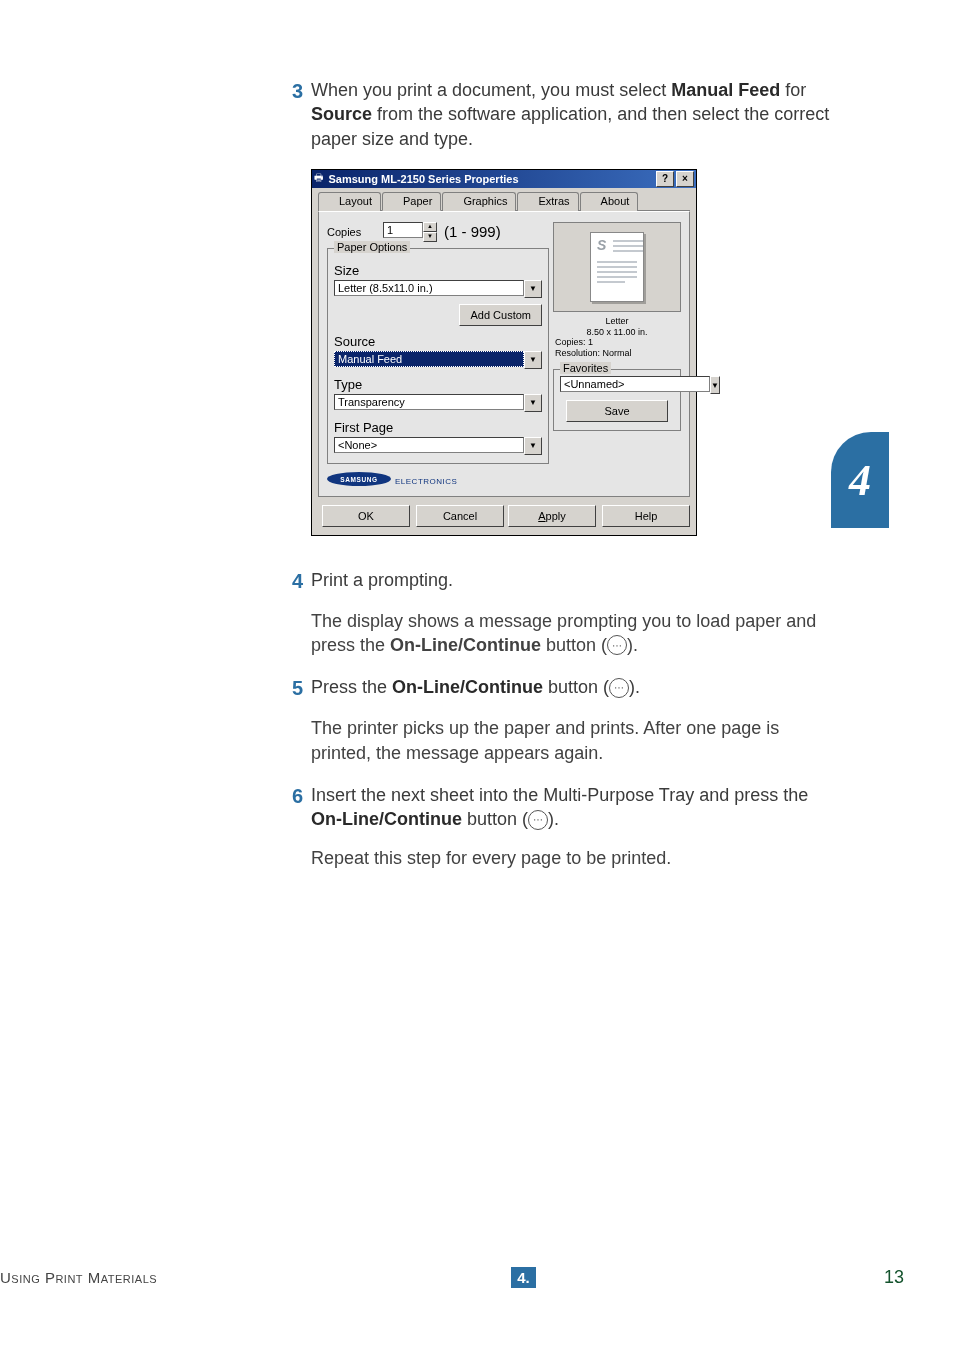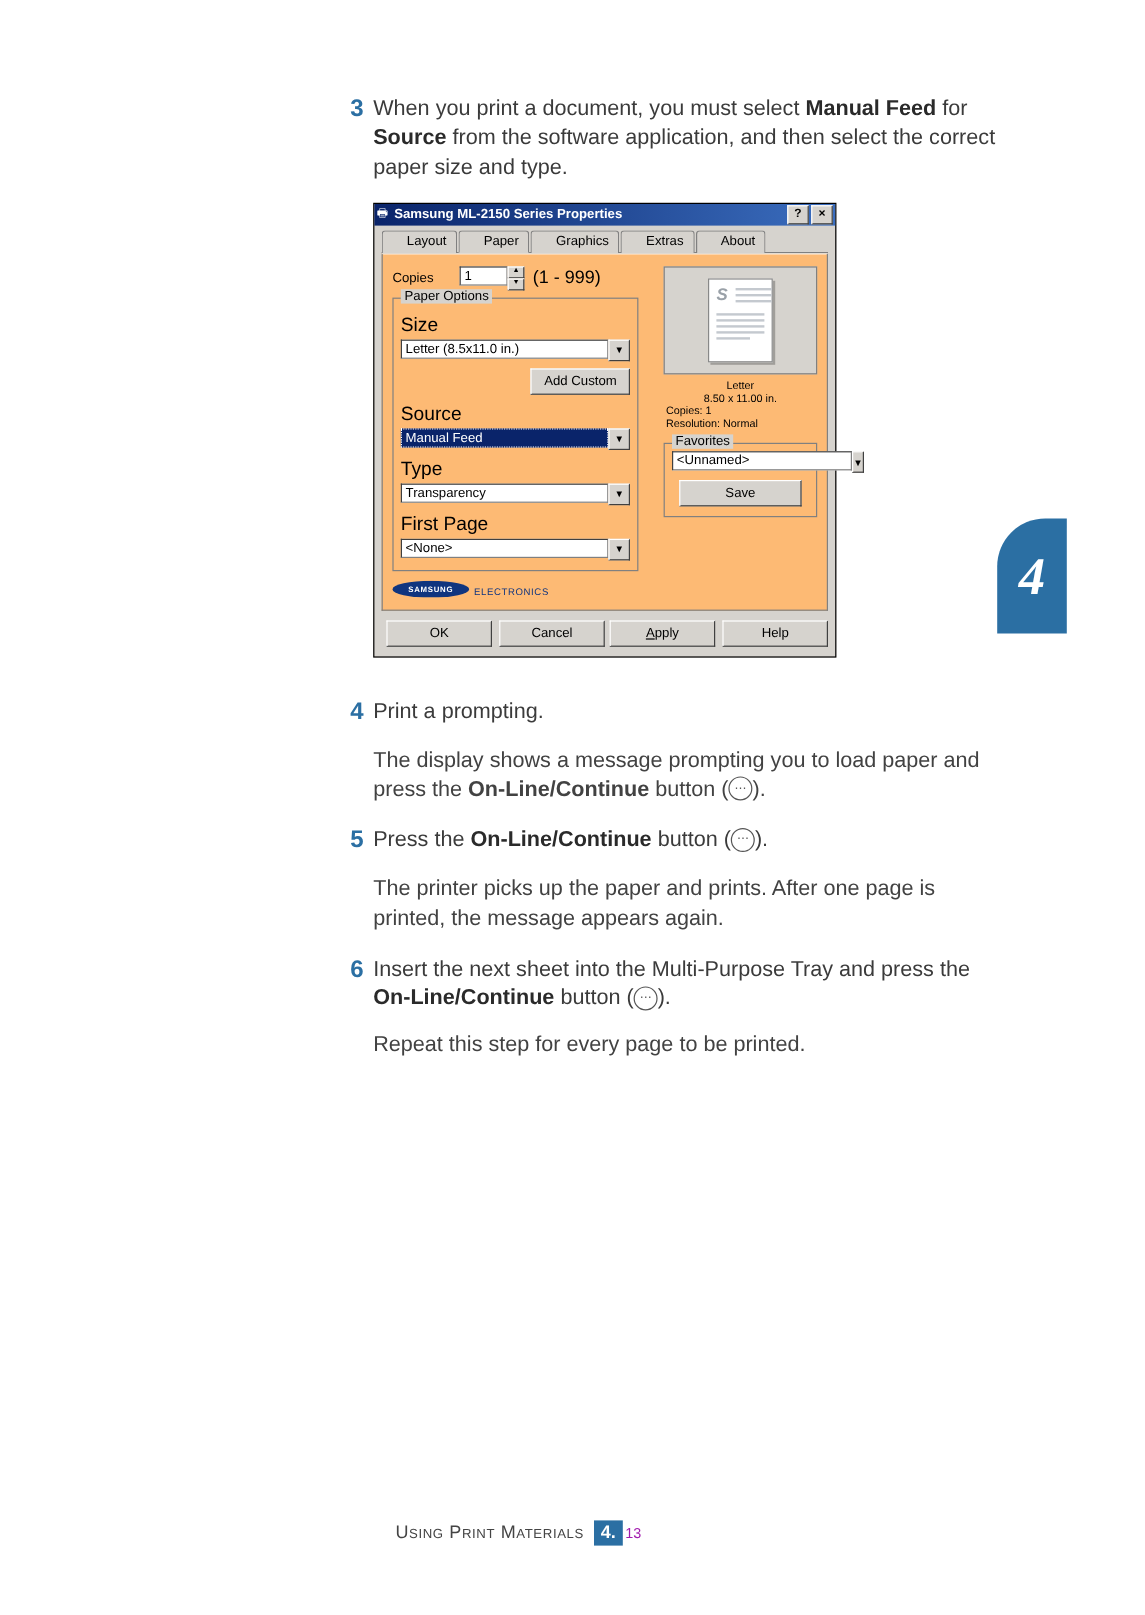--- a/index.html
+++ b/index.html
@@ -13,40 +13,40 @@
   
   .dlg-wrap{margin-left:36px;margin-top:18px;margin-bottom:32px}
   .dlg{width:384px;border:1px solid #000;font-family:Tahoma,Verdana,sans-serif;font-size:11px;background:#d6d3ce;color:#000}
   .dlg-title{height:18px;background:linear-gradient(to right,#0a246a,#3b6ebf);color:#fff;display:flex;align-items:center;padding:0 2px}
   .dlg-title .tx{flex:1;font-weight:bold;font-size:11px;padding-left:2px;white-space:nowrap;overflow:hidden}
   .tb-btn{width:16px;height:14px;background:#d6d3ce;border:1px solid #fff;border-right-color:#404040;border-bottom-color:#404040;margin-left:2px;display:flex;align-items:center;justify-content:center;font-size:10px;font-weight:bold;color:#000}
   .dlg-body{padding:4px 6px 8px 6px}
   .tabs{display:flex;gap:1px;border-bottom:1px solid #808080;position:relative}
   .tab{padding:2px 8px 3px 20px;border:1px solid #808080;border-bottom:none;background:#d6d3ce;border-top-left-radius:3px;border-top-right-radius:3px;margin-bottom:-1px;font-size:11px}
   .tab.active{background:#d6d3ce;border-bottom:1px solid #d6d3ce;position:relative;z-index:2}
-  .tab-pane{border:1px solid #808080;border-top:1px solid #fff;padding:10px 8px;display:flex;gap:21px;background:#fdba74}
+  .tab-pane{border:1px solid #808080;border-top:1px solid #fff;padding:10px 8px;display:flex;gap:4px;background:#e5e5e5}
   .col-left{flex:1}
   .col-right{width:128px}
   .row{display:flex;align-items:center;margin-bottom:6px}
   .lbl{font-size:11px;margin-right:8px}
   .txtbox{background:#fff;border:1px solid #808080;border-top-color:#404040;border-left-color:#404040;height:16px;font-size:11px;padding:0 3px;box-sizing:border-box}
   .spin{width:55px;display:flex}
   .spin .txtbox{width:40px}
   .spin-btns{display:flex;flex-direction:column}
   .sp{width:12px;height:8px;background:#d6d3ce;border:1px solid #fff;border-right-color:#404040;border-bottom-color:#404040;font-size:6px;line-height:6px;text-align:center}
   .range{font-size:15px;margin-left:6px}
   .group{border:1px solid #808080;padding:6px 6px 8px 6px;margin-top:4px;position:relative}
   .group-title{position:absolute;top:-8px;left:6px;background:#d6d3ce;padding:0 3px;font-size:11px}
   .combo{display:flex;height:18px}
   .combo .txtbox{flex:1}
   .combo.hi .txtbox{background:#0a246a;color:#fff}
   .cbtn{width:16px;background:#d6d3ce;border:1px solid #fff;border-right-color:#404040;border-bottom-color:#404040;display:flex;align-items:center;justify-content:center;font-size:8px}
   .winbtn{background:#d6d3ce;border:1px solid #fff;border-right-color:#404040;border-bottom-color:#404040;font-size:11px;height:20px;padding:0 10px;display:inline-flex;align-items:center;justify-content:center}
   .addcustom{display:flex;justify-content:flex-end;margin-top:6px}
-  .sec-lbl{font-size:16px;margin-top:8px;margin-bottom:2px}
+  .sec-lbl{font-size:13px;margin-top:8px;margin-bottom:2px}
   .preview{border:1px solid #808080;background:#d6d3ce;height:88px;display:flex;align-items:center;justify-content:center}
   .pv-page{width:54px;height:70px;background:#fff;border:1px solid #888;box-shadow:2px 2px 0 rgba(0,0,0,0.25);position:relative;padding:4px 6px;box-sizing:border-box}
   .pv-s{font-weight:bold;font-size:14px;color:#9aa1a8;font-style:italic;position:absolute;top:4px;left:6px}
   .pv-line{height:2px;background:#c4c9cf;margin-top:3px}
   .pv-w1{width:30px;margin-left:16px}
   .info{font-size:9px;text-align:center;margin-top:4px;line-height:1.2}
   .info .l{display:block}
   .info .la{text-align:left;padding-left:2px}
   .favgrp{margin-top:10px}
   .save-row{display:flex;justify-content:center;margin-top:6px}
@@ -54,24 +54,24 @@
   .brand svg{display:block}
   .btn-row{display:flex;justify-content:flex-end;gap:0;margin-top:8px}
   .btn-row.split{justify-content:space-between}
   .btn-grp{display:flex;gap:6px}
   .u{text-decoration:underline}
   .winbtn.wide{width:66px;justify-content:center}
   
   .side-tab{position:absolute;right:65px;top:432px;width:58px;height:96px;background:#2b6fa3;border-top-left-radius:40px;display:flex;align-items:center;justify-content:center}
   .side-tab span{color:#fff;font-style:italic;font-weight:bold;font-size:44px;font-family:Georgia,serif}
   
-  .footer{position:absolute;left:0;right:0;bottom:58px;display:flex;justify-content:center;align-items:center;padding-right:90px;gap:8px}
+  .footer{position:absolute;left:0;right:0;bottom:58px;display:flex;justify-content:space-between;align-items:center;padding-right:50px;gap:8px}
   .footer .cap{font-variant:small-caps;letter-spacing:0.5px;font-size:15px;color:#444}
   .footer .badge{background:#2b6fa3;color:#fff;padding:2px 6px;font-size:15px;font-weight:bold}
-  .footer .pg{font-size:12px;color:#a21caf}
+  .footer .pg{font-size:18px;color:#14532d}
   .inline-icon{display:inline-flex;vertical-align:middle;align-items:center;justify-content:center;width:18px;height:18px;border-radius:50%;border:1.5px solid #555;font-size:10px;color:#555;position:relative;top:-1px}
 </style>
 </head>
 <body>
 
 <div class="page">
   <div class="content">
 
     <div class="step-row">
       <div class="step-num">3</div>

